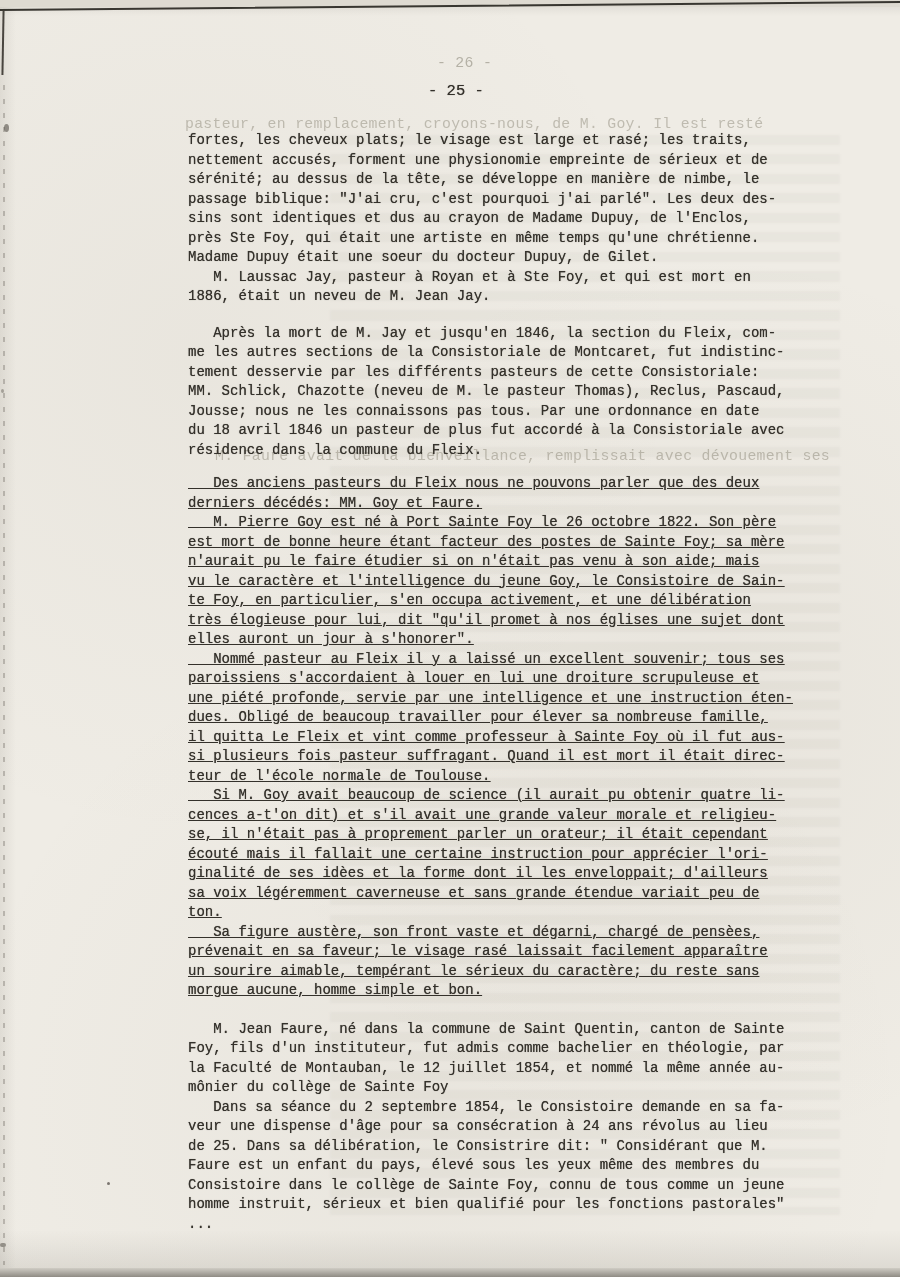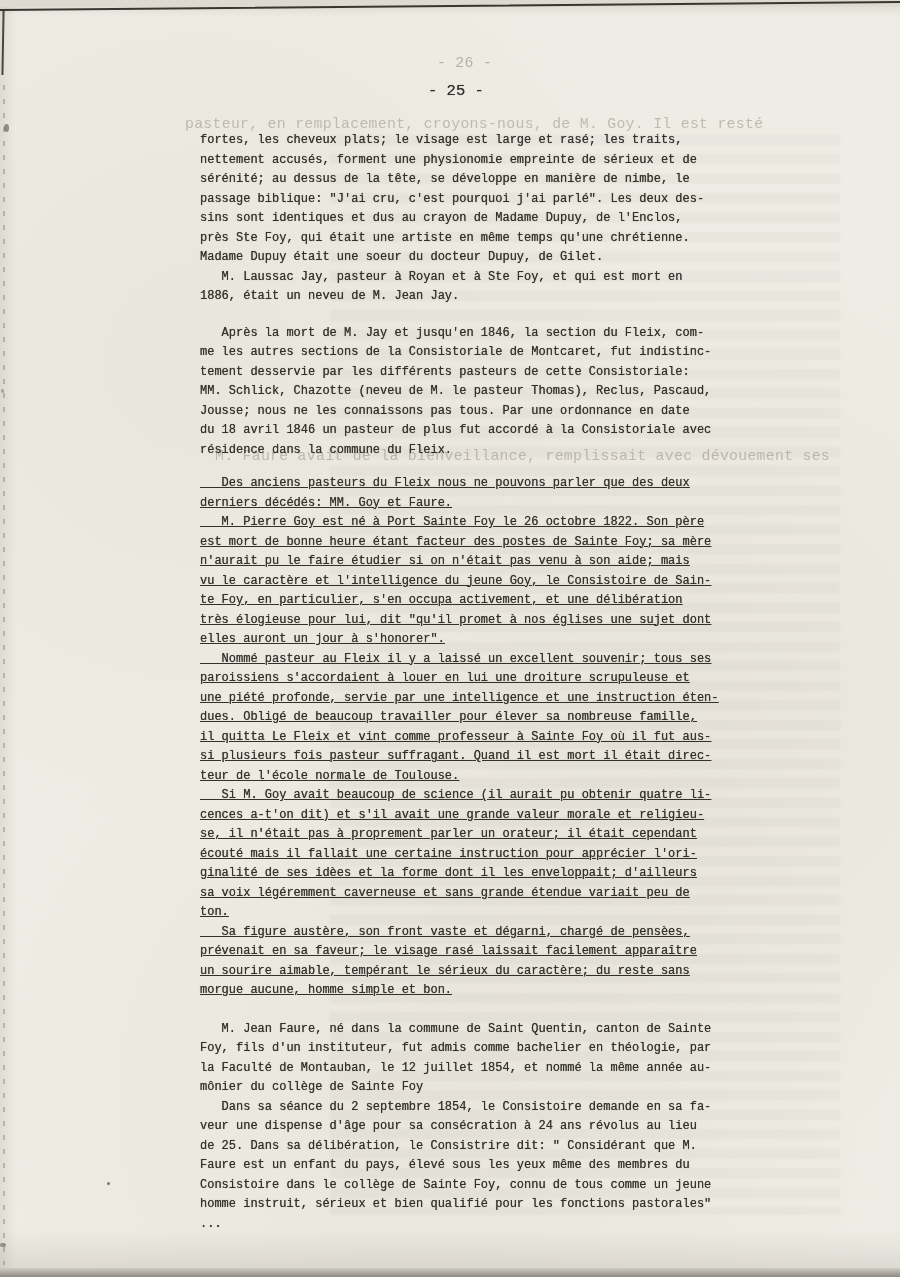--- a/index.html
+++ b/index.html
@@ -45,22 +45,22 @@
   .bleed-2  { left:185px; top:116px; }
   .bleed-3  { left:215px; top:448px; }
   .ghost-overlay { position:absolute; left:330px; top:135px; width:510px; height:1080px;
            background:repeating-linear-gradient(180deg, rgba(130,124,108,.05) 0 10px, rgba(130,124,108,0) 10px 19.5px);
            filter:blur(1.2px); }
 
   
   .page-number { position:absolute; left:428px; top:82px;
            font-size:15.5px; color:#33302a; white-space:pre;
            text-shadow:0 0 .7px rgba(52,49,43,.85); }
-  .body-text { position:absolute; left:200px; top:131px; width:665px;
-           color:#34312b; font-size:12px; line-height:19.5px; }
+  .body-text { position:absolute; left:188px; top:131px; width:665px;
+           color:#34312b; font-size:14px; line-height:19.5px; }
   .para { margin:0; white-space:pre; text-shadow:0 0 .7px rgba(52,49,43,.8); }
   .gap-a { margin-bottom:17px; }
   .gap-b { margin-bottom:14px; }
   .gap-c { margin-bottom:19px;text-decoration:underline; }
 </style>
 </head>
 <body>
 
 <div class="page">
 

